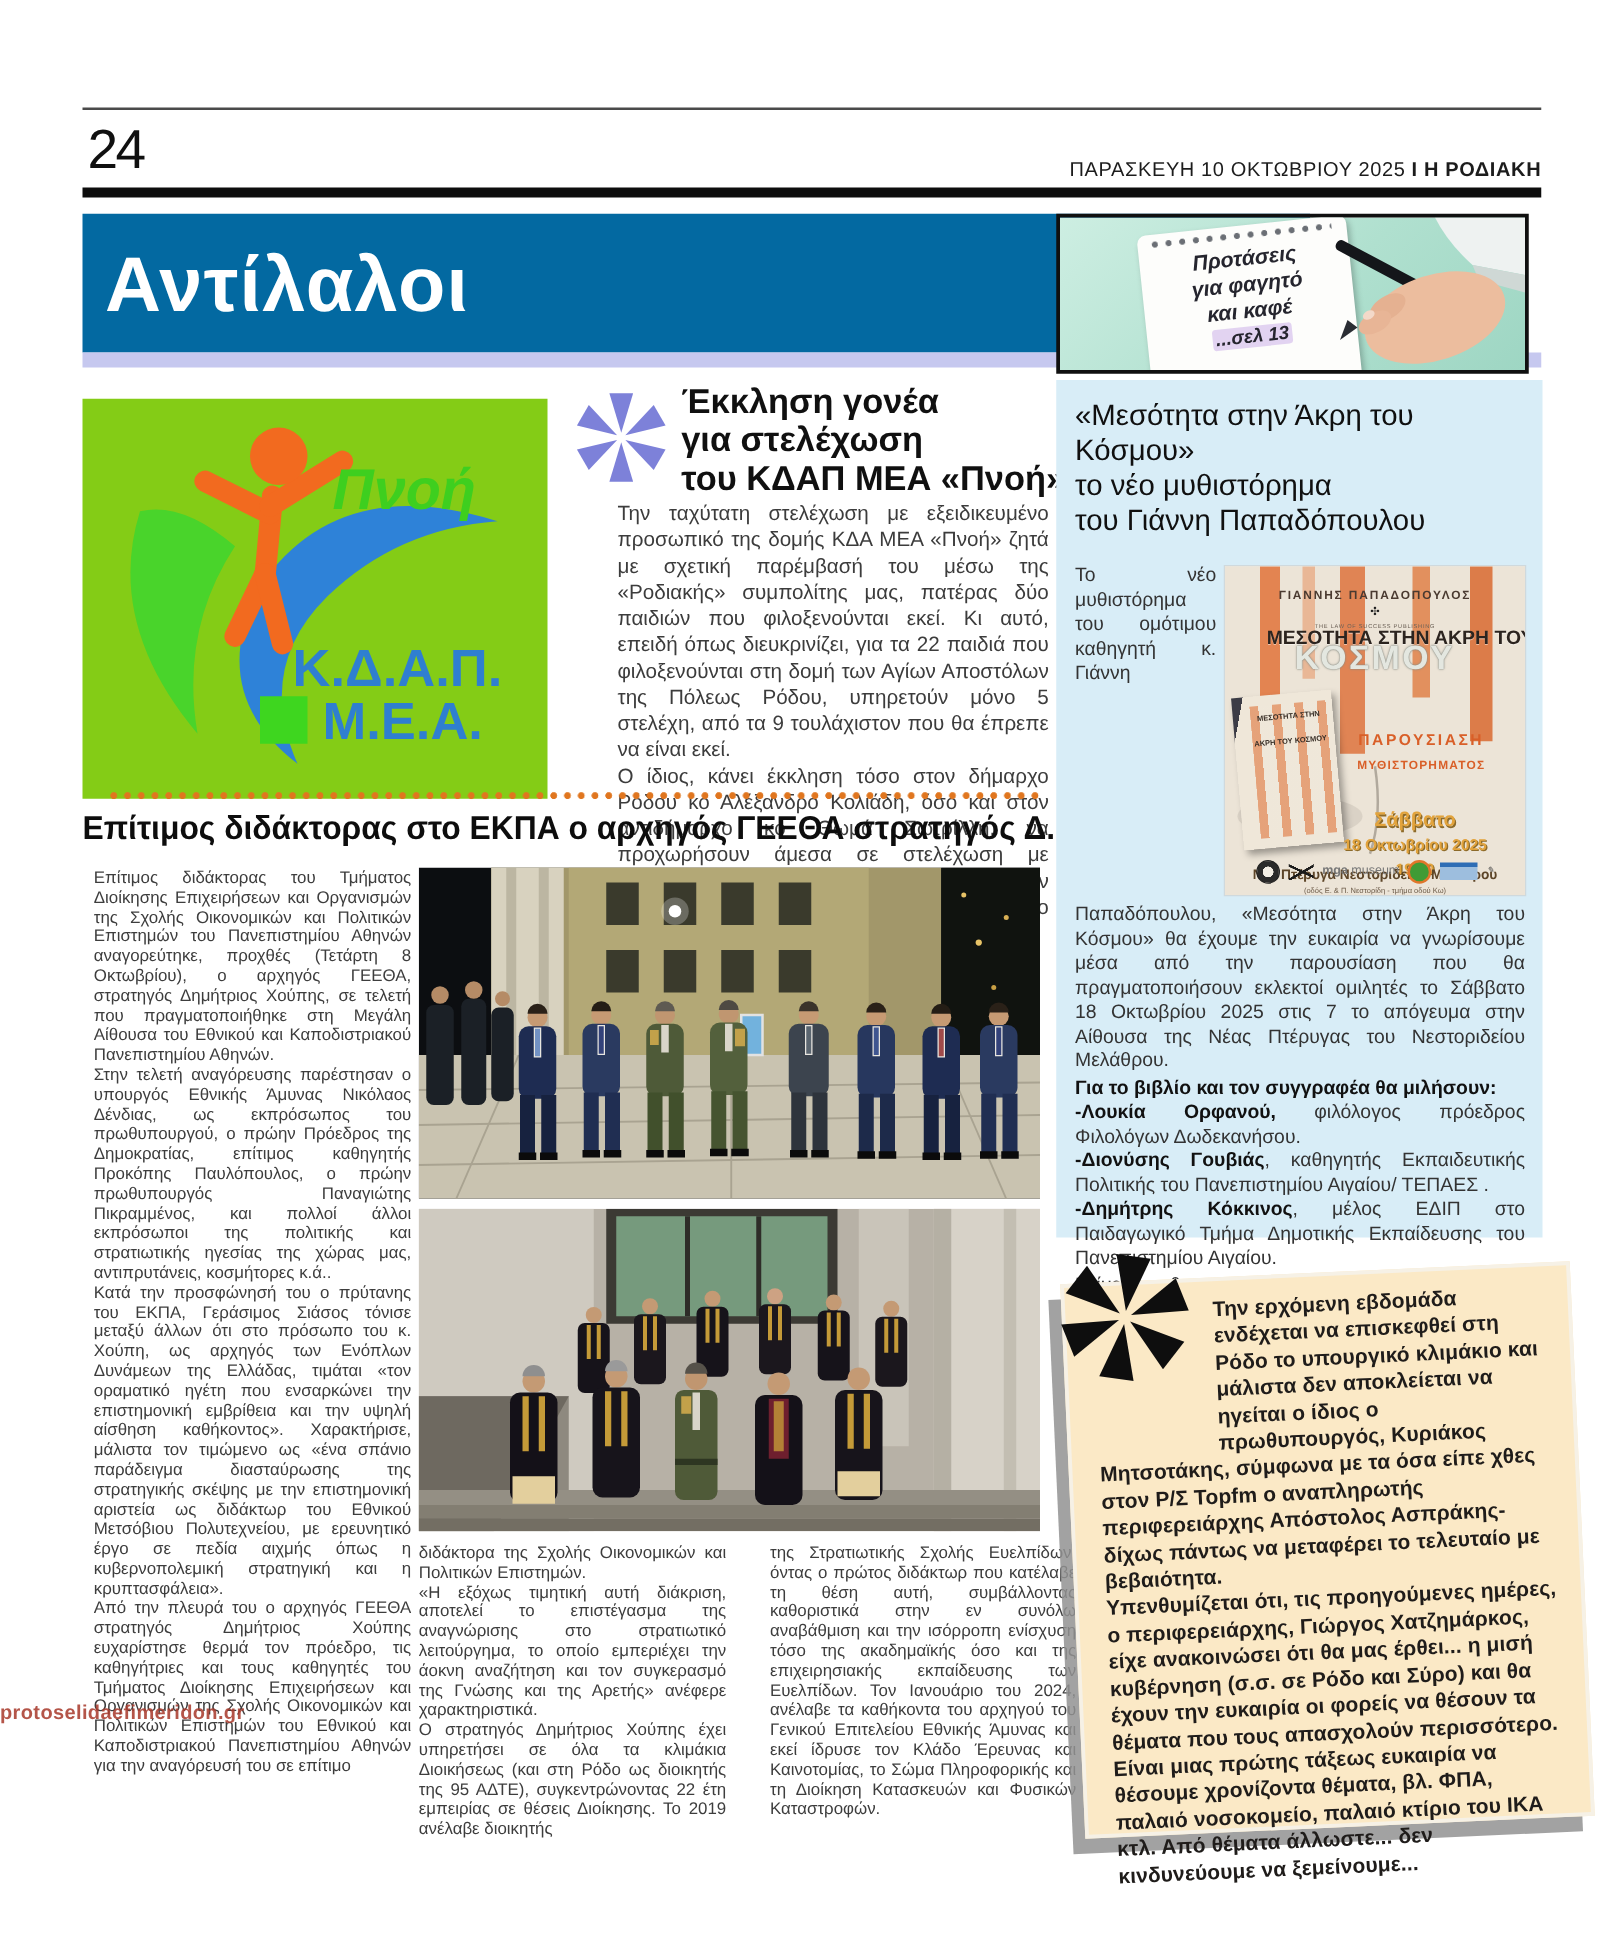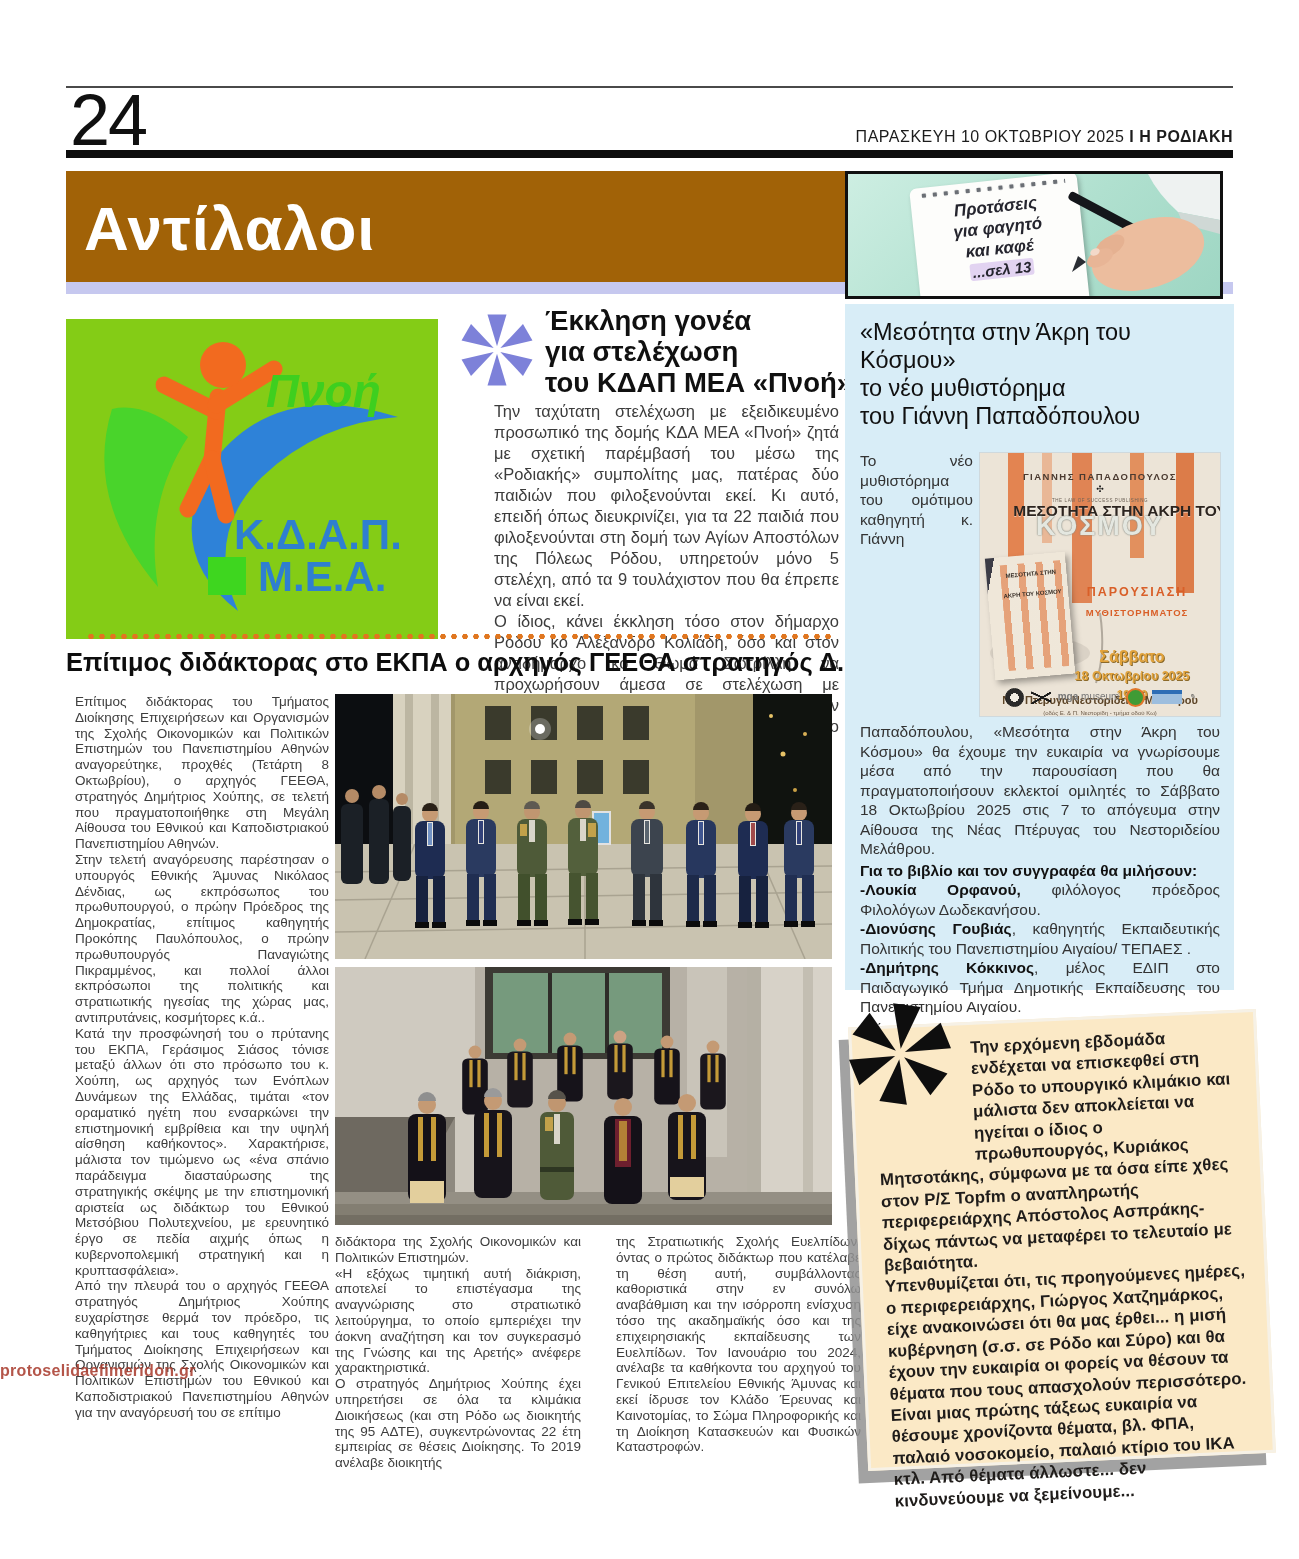--- a/index.html
+++ b/index.html
@@ -3,26 +3,26 @@
 <meta charset="utf-8">
 <style>
   html,body{margin:0;padding:0;}
   body{
     width:1299px;height:1559px;position:relative;background:#ffffff;
     font-family:"Liberation Sans", sans-serif;color:#222;overflow:hidden;
   }
   .abs{position:absolute;}
   
   #top-rule{top:86px;left:66px;width:1167px;height:2px;background:#4a4a4a;}
-  #page-number{top:92px;left:70px;font-size:72px;font-weight:400;color:#101010;letter-spacing:-2px;line-height:56px;}
+  #page-number{top:92px;left:70px;font-size:44px;font-weight:400;color:#101010;letter-spacing:-2px;line-height:56px;}
   #date-line{top:128px;left:633px;width:600px;text-align:right;font-size:16px;color:#1c1c1c;letter-spacing:.5px;}
   #date-line b{font-weight:700;}
   #black-bar{top:150px;left:66px;width:1167px;height:8px;background:#0d0d0d;}
   
-  #section-banner{top:171px;left:66px;width:982px;height:111px;background:#a16207;}
+  #section-banner{top:171px;left:66px;width:982px;height:111px;background:#0369a1;}
   #section-title{position:absolute;left:18px;top:22px;font-size:62px;font-weight:700;color:#ffffff;letter-spacing:1px;}
   #banner-strip{top:282px;left:66px;width:1167px;height:12px;background:#c6c8ef;}
   
   #promo{top:171px;left:845px;width:372px;height:122px;border:3px solid #101010;
     background:linear-gradient(135deg,#cdeee2 0%,#b0e0cf 55%,#9ed6c3 100%);overflow:hidden;z-index:5;}
   #promo-pad{position:absolute;left:68px;top:6px;width:168px;height:140px;background:#fdfdfb;border-radius:7px;
     transform:rotate(-6deg);box-shadow:2px 3px 5px rgba(0,0,0,.25);}
   #promo-spiral{position:absolute;left:10px;top:4px;width:146px;height:8px;
     background:radial-gradient(circle at 4px 4px,#6b6f75 2.2px,transparent 2.6px);background-size:11px 8px;background-repeat:repeat-x;}
   .promo-line{text-align:center;font-size:17px;line-height:21px;font-weight:700;font-style:italic;color:#25252e;}

